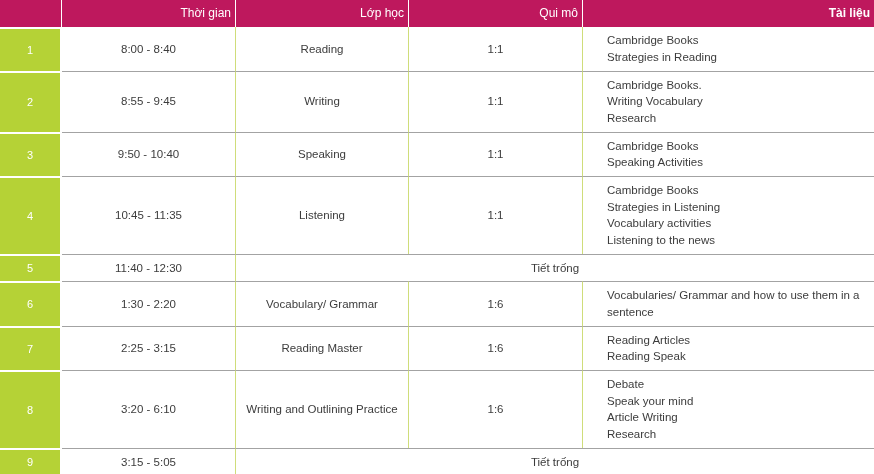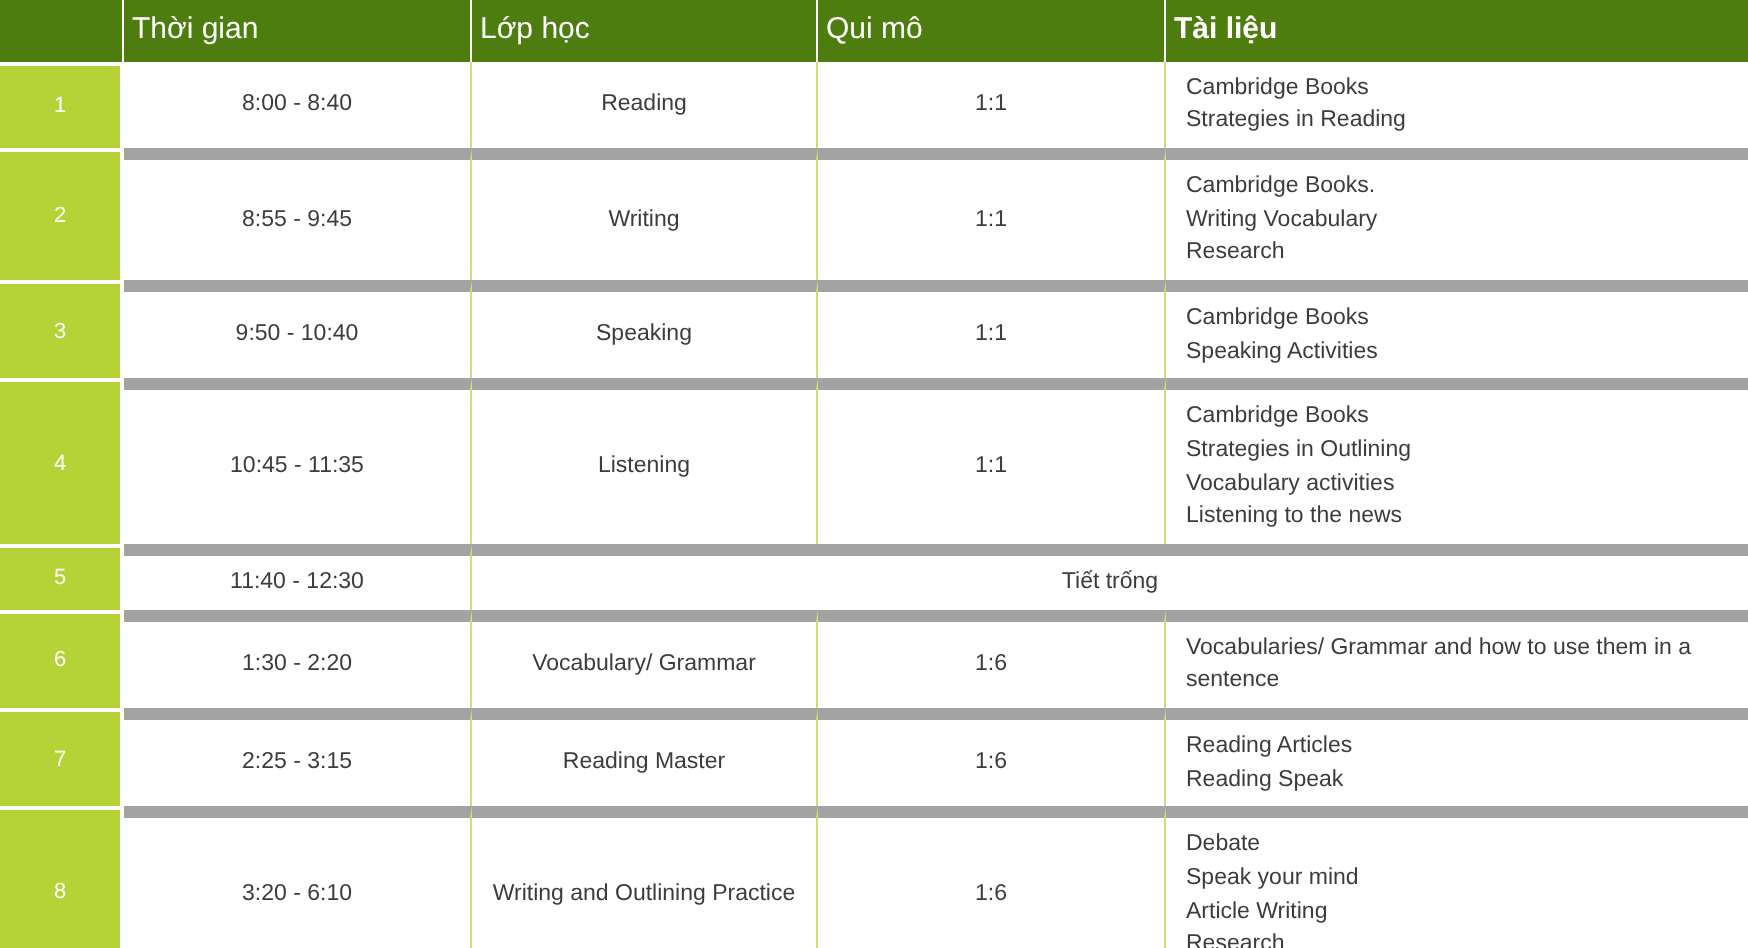--- a/index.html
+++ b/index.html
@@ -24,25 +24,25 @@
 
   
   col.c-num   { width: 62px; }
   col.c-time  { width: 174px; }
   col.c-class { width: 173px; }
   col.c-size  { width: 174px; }
   col.c-mat   { width: 291px; }
 
   
   thead th {
-    background: #4d7c0f;
+    background: #be185d;
     color: #ffffff;
-    font-size: 15px;
+    font-size: 12px;
     font-weight: normal;
-    text-align: left;
+    text-align: right;
     padding: 7px 4px;
     border: 0;
     border-right: 1px solid #ffffff;
     line-height: 1.1;
   }
   thead th.h-num { border-right: 1px solid #ffffff; }
   thead th.h-last { border-right: 0; font-weight: bold; }
 
   
   td.num {
@@ -56,31 +56,31 @@
     padding: 0;
   }
 
   
   td.cell {
     background: #ffffff;
     font-size: 11.5px;
     color: #3c3c3c;
     vertical-align: middle;
     padding: 5px 8px;
-    border-top: 6px solid #a3a3a3;
+    border-top: 1px solid #a3a3a3;
     border-right: 1px solid #cfdd7a;
     line-height: 1.45;
   }
   td.cell.center { text-align: center; }
   td.cell.left   { text-align: left; padding-left: 10px; }
   td.cell.last   { border-right: 0; }
 
   tbody tr.first-row td.cell { border-top: 0; }
 
-  .line { display: block; }
+  .line { display: block; margin-left: 14px; }
 </style>
 </head>
 <body>
 
 <table id="schedule-table">
   <colgroup>
     <col class="c-num">
     <col class="c-time">
     <col class="c-class">
     <col class="c-size">
@@ -129,21 +129,21 @@
           <span class="line">Speaking Activities</span>
         </td>
       </tr>
       <tr>
         <td class="num">4</td>
         <td class="cell center">10:45 - 11:35</td>
         <td class="cell center">Listening</td>
         <td class="cell center">1:1</td>
         <td class="cell left last">
           <span class="line">Cambridge Books</span>
-          <span class="line">Strategies in Outlining</span>
+          <span class="line">Strategies in Listening</span>
           <span class="line">Vocabulary activities</span>
           <span class="line">Listening to the news</span>
         </td>
       </tr>
       <tr>
         <td class="num">5</td>
         <td class="cell center">11:40 - 12:30</td>
         <td class="cell center last" colspan="3">Tiết trống</td>
       </tr>
       <tr>

